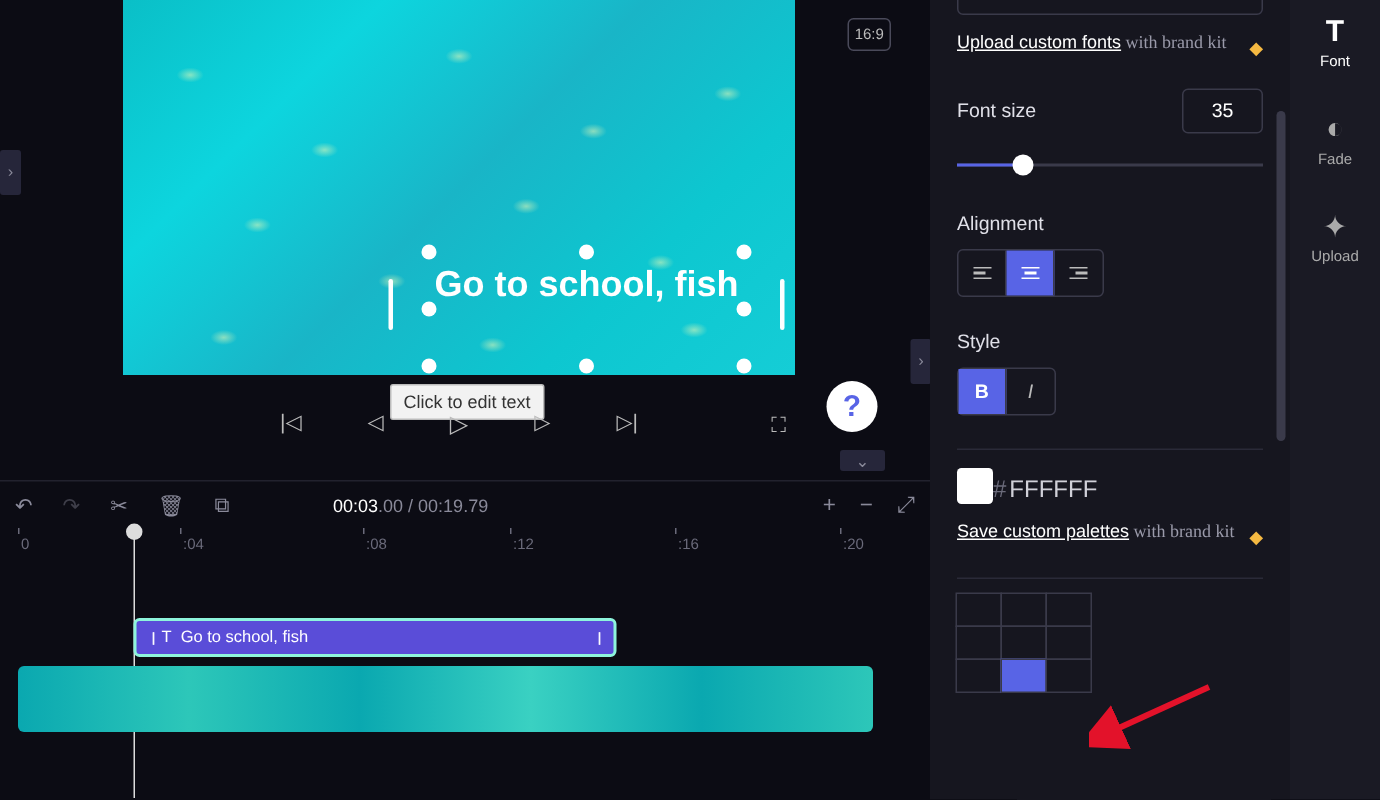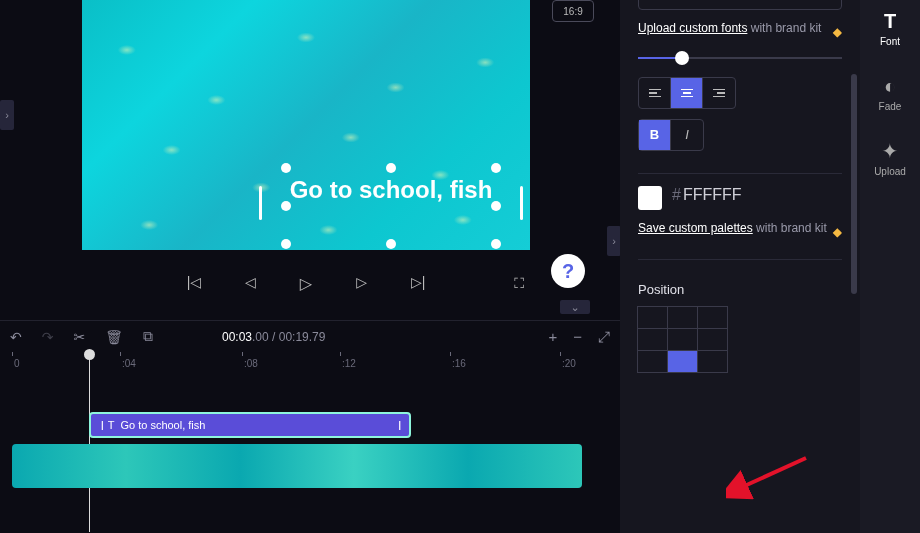--- a/index.html
+++ b/index.html
@@ -10,21 +10,21 @@
 .text-select-box { position: absolute; left: 204px; top: 168px; width: 210px; height: 76px; }
 .handle { position: absolute; width: 10px; height: 10px; background: #fff; border-radius: 50%; }
 .handle.tl { top: -5px; left: -5px; } .handle.tm { top: -5px; left: calc(50% - 5px); } .handle.tr { top: -5px; right: -5px; }
 .handle.ml { top: calc(50% - 5px); left: -5px; } .handle.mr { top: calc(50% - 5px); right: -5px; }
 .handle.bl { bottom: -5px; left: -5px; } .handle.bm { bottom: -5px; left: calc(50% - 5px); } .handle.br { bottom: -5px; right: -5px; }
 .bar { position: absolute; background: #fff; }
 .bar.l { left: -27px; top: 18px; width: 3px; height: 34px; border-radius: 2px; }
 .bar.r { right: -27px; top: 18px; width: 3px; height: 34px; border-radius: 2px; }
 .overlay-text { position: absolute; width: 100%; top: 6px; text-align: center; color: #fff; font-size: 24px; font-weight: 700; line-height: 1.3; }
 .tooltip { position: absolute; left: 260px; top: 256px; background: #f2f2f2; color: #333; font-size: 12px; padding: 4px 8px; border: 1px solid #bbb; border-radius: 2px; }
-.aspect-btn { position: absolute; top: 0; right: 26px; width: 42px; height: 22px; border: 1px solid #4a4a5a; border-radius: 4px; color: #bbb; font-size: 10px; display: flex; align-items: center; justify-content: center; }
+.aspect-btn { position: absolute; top: 12px; right: 26px; width: 29px; height: 22px; border: 1px solid #4a4a5a; border-radius: 4px; color: #bbb; font-size: 10px; display: flex; align-items: center; justify-content: center; }
 .drawer-btn { position: absolute; width: 14px; height: 30px; background: #26263a; color: #8a8a9a; display: flex; align-items: center; justify-content: center; font-size: 11px; border-radius: 2px; }
 .drawer-left { top: 100px; left: 0px; } .drawer-right { top: 226px; left: 607px; }
 .collapse-btn { position: absolute; left: 560px; top: 300px; width: 30px; height: 14px; background: #26263a; color: #8a8a9a; display: flex; align-items: center; justify-content: center; font-size: 11px; border-radius: 2px; }
 .transport { position: absolute; top: 268px; left: 82px; width: 448px; height: 30px; display: flex; align-items: center; }
 .transport .ctrl { color: #bbb; font-size: 14px; padding: 0 6px; }
 .transport .center { flex: 1; display: flex; justify-content: center; gap: 32px; }
 .help-btn { position: absolute; top: 254px; left: 551px; width: 34px; height: 34px; background: #fff; border-radius: 50%; color: #5864e6; font-size: 20px; font-weight: 700; display: flex; align-items: center; justify-content: center; }
 .timeline-area { position: absolute; top: 320px; left: 0; width: 620px; }
 .toolbar { height: 32px; display: flex; align-items: center; padding: 0 10px; gap: 20px; color: #8a8a9a; border-top: 1px solid #22222e; }
 .toolbar .tool { font-size: 14px; }
@@ -37,35 +37,35 @@
 .playhead { position: absolute; left: 89px; top: 0; width: 1px; height: 180px; background: #ddd; }
 .playhead::before { content: ''; position: absolute; top: -3px; left: -5px; width: 11px; height: 11px; background: #ddd; border-radius: 50%; }
 .tracks { position: relative; padding-left: 12px; }
 .text-clip { position: absolute; top: 34px; left: 89px; width: 322px; height: 26px; background: #5a4dd8; border: 2px solid #8ef5dc; border-radius: 4px; display: flex; align-items: center; color: #fff; font-size: 11px; padding: 0 10px; gap: 6px; }
 .text-clip .grip { font-size: 9px; letter-spacing: -2px; }
 .video-clip { position: absolute; top: 66px; left: 12px; width: 570px; height: 44px; border-radius: 4px; background: linear-gradient(90deg, #0aa8b0 0%, #2dc7b9 20%, #0aa8b0 40%, #3ad1c2 60%, #0aa8b0 80%, #2dc7b9 100%); }
 .right-panel { position: absolute; top: 0; left: 620px; width: 240px; height: 533px; background: #16161f; padding: 0 18px; color: #d0d0d8; overflow: hidden; }
 .dd { width: 100%; height: 34px; border: 1px solid #3a3a4a; border-radius: 4px; margin-top: -24px; background: #16161f; }
 .link-row { margin-top: 10px; font-size: 12px; line-height: 1.4; }
 .link-row .link { color: #fff; text-decoration: underline; }
-.link-row .muted { color: #9a9aaa; }
+.link-row .muted { color: #9a9aaa; font-family: Liberation Serif, serif; }
 .diamond { color: #f5b942; font-size: 12px; float: right; margin-top: 4px; }
 .section-label { font-size: 13px; color: #e0e0e8; margin-top: 22px; }
 .font-row { display: flex; justify-content: space-between; align-items: center; margin-top: 22px; }
 .font-input { width: 54px; height: 30px; border: 1px solid #3a3a4a; border-radius: 4px; background: #16161f; color: #fff; text-align: center; font-size: 13px; }
 .slider { margin-top: 12px; height: 18px; position: relative; }
 .slider .track { position: absolute; top: 8px; width: 100%; height: 2px; background: #3a3a4a; }
 .slider .fill { position: absolute; top: 8px; width: 20%; height: 2px; background: #5864e6; }
 .slider .thumb { position: absolute; top: 2px; left: 18%; width: 14px; height: 14px; background: #fff; border-radius: 50%; }
 .btn-group { display: flex; border: 1px solid #3a3a4a; border-radius: 4px; width: fit-content; margin-top: 10px; }
 .btn-group .btn { width: 32px; height: 30px; display: flex; align-items: center; justify-content: center; color: #bbb; font-size: 13px; border-right: 1px solid #3a3a4a; }
 .btn-group .btn:last-child { border-right: none; }
 .btn-group .btn.active { background: #5864e6; color: #fff; }
 .divider { height: 1px; background: #2a2a38; margin-top: 22px; }
-.color-row { display: flex; align-items: flex-start; gap: 10px; margin-top: 12px; }
+.color-row { display: flex; align-items: flex-end; margin-top: 12px; }
 .swatch { width: 24px; height: 24px; background: #fff; border-radius: 3px; }
 .color-hex .hash { color: #6a6a7a; margin-right: 2px; }
 .pos-grid { display: grid; grid-template-columns: repeat(3, 30px); grid-template-rows: repeat(3, 22px); gap: 0; margin-top: 10px; width: fit-content; }
 .pos-cell { border: 1px solid #3a3a4a; margin: -1px 0 0 -1px; }
 .pos-cell.active { background: #5864e6; }
 .far-panel { position: absolute; top: 0; left: 860px; width: 60px; height: 533px; background: #1a1a24; display: flex; flex-direction: column; align-items: center; padding-top: 10px; gap: 28px; }
 .far-item { display: flex; flex-direction: column; align-items: center; gap: 4px; color: #aaa; font-size: 10px; }
 .far-item.active { color: #fff; }
 .far-item .ico { font-size: 20px; height: 22px; display: flex; align-items: center; }
 .scrollbar { position: absolute; top: 74px; left: 851px; width: 6px; height: 220px; background: #3a3a4a; border-radius: 3px; }
@@ -86,20 +86,21 @@
       <div class="handle tr"></div>
       <div class="handle ml"></div>
       <div class="handle mr"></div>
       <div class="handle bl"></div>
       <div class="handle bm"></div>
       <div class="handle br"></div>
       <div class="bar l"></div>
       <div class="bar r"></div>
     </div>
   </div>
+  <div class="tooltip">Click to edit text</div>
   <div class="aspect-btn">16:9</div>
   <div class="drawer-btn drawer-left">›</div>
   <div class="drawer-btn drawer-right">›</div>
   <div class="collapse-btn">⌄</div>
   <div class="transport">
     <div class="center">
       <span class="ctrl">|◁</span>
       <span class="ctrl">◁</span>
       <span class="ctrl" style="font-size:16px;">▷</span>
       <span class="ctrl">▷</span>
@@ -146,26 +147,31 @@
   </div>
 </div>
 
 <div class="right-panel">
   <div class="dd"></div>
   <div class="link-row">
     <span class="link">Upload custom fonts</span><span class="muted"> with brand kit</span>
     <span class="diamond">◆</span>
   </div>
 
+  <div class="font-row">
+    <span class="section-label" style="margin-top:0">Font size</span>
+    <input class="font-input" value="35" style="">
+  </div>
   <div class="slider">
     <div class="track"></div>
     <div class="fill"></div>
     <div class="thumb"></div>
   </div>
 
+  <div class="section-label">Alignment</div>
   <div class="btn-group">
     <div class="btn">
         <div class="align-icon" style="align-items:flex-start">
           <span style="width:12px"></span>
           <span style="width:8px"></span>
           <span style="width:12px"></span>
         </div>
       </div>
     <div class="btn active">
         <div class="align-icon">
@@ -176,39 +182,39 @@
       </div>
     <div class="btn">
         <div class="align-icon" style="align-items:flex-end">
           <span style="width:12px"></span>
           <span style="width:8px"></span>
           <span style="width:12px"></span>
         </div>
       </div>
   </div>
 
+  <div class="section-label">Style</div>
   <div class="btn-group">
     <div class="btn active" style="font-weight:700">B</div>
     <div class="btn" style="font-style:italic">I</div>
   </div>
 
   <div class="divider"></div>
 
   <div class="color-row">
     <div class="swatch"></div>
     <span class="color-hex"><span class="hash">#</span><span>FFFFFF</span></span>
   </div>
   <div class="link-row">
     <span class="link">Save custom palettes</span><span class="muted"> with brand kit</span>
     <span class="diamond">◆</span>
   </div>
 
   <div class="divider"></div>
 
-  <div class="section-label">Position</div>
   <div class="pos-grid">
     <div class="pos-cell"></div>
     <div class="pos-cell"></div>
     <div class="pos-cell"></div>
     <div class="pos-cell"></div>
     <div class="pos-cell"></div>
     <div class="pos-cell"></div>
     <div class="pos-cell"></div>
     <div class="pos-cell active"></div>
     <div class="pos-cell"></div>

